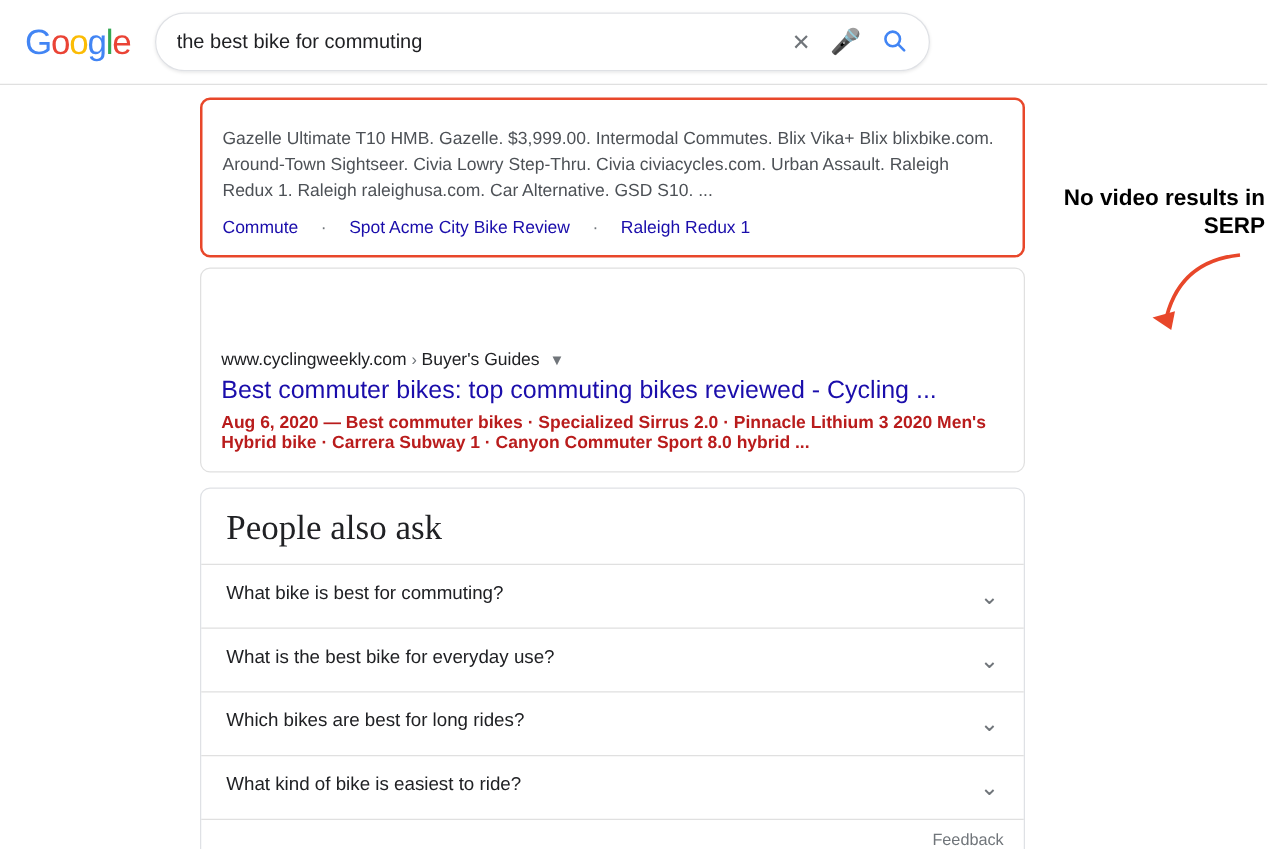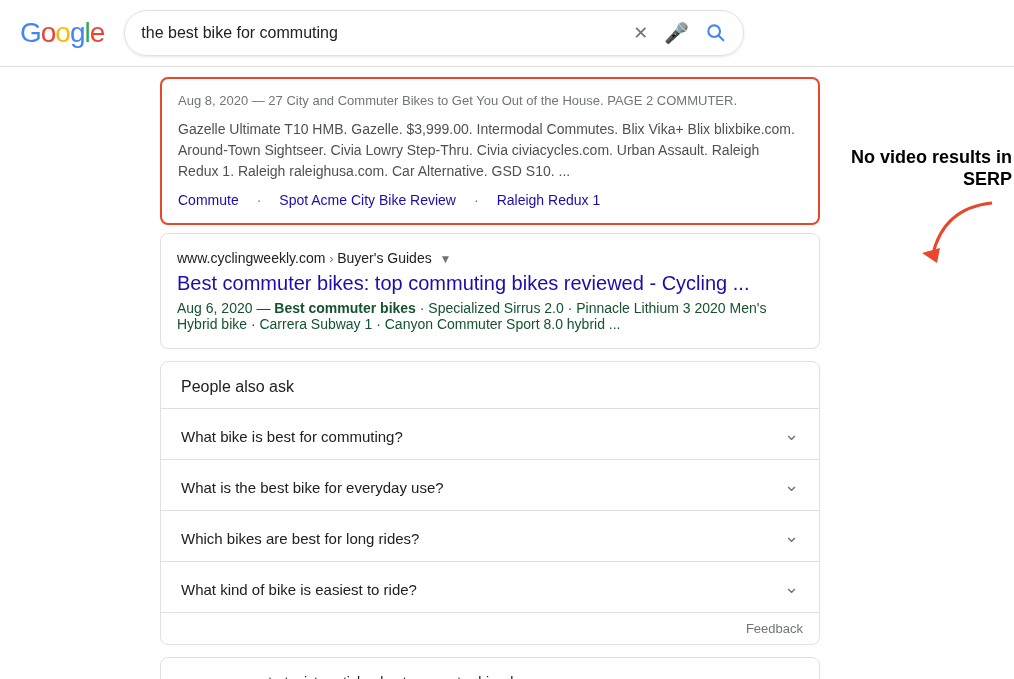--- a/index.html
+++ b/index.html
@@ -83,35 +83,37 @@
       border: 1px solid #e0e0e0;
       border-radius: 8px;
       padding: 16px;
       margin-bottom: 12px;
     }
 
     .result-url {
       font-size: 14px;
       color: #202124;
       margin-bottom: 4px;
+      margin-top: 48px;
     }
     .result-url .breadcrumb-arrow {
       color: #70757a;
       font-size: 13px;
     }
     .result-title a {
       color: #1a0dab;
       font-size: 20px;
       text-decoration: none;
       line-height: 1.3;
     }
     .result-date {
       font-size: 14px;
-      color: #14532d;
+      color: #b91c1c;
       margin-top: 4px;
+      font-weight: bold;
     }
     .result-snippet {
       font-size: 14px;
       color: #4d5156;
       line-height: 1.5;
       margin-top: 8px;
     }
     .result-links {
       margin-top: 8px;
       display: flex;
@@ -144,31 +146,32 @@
       margin-bottom: 6px;
     }
 
     
     .paa-box {
       border: 1px solid #dfe1e5;
       border-radius: 8px;
       margin: 12px 0;
     }
     .paa-title {
-      font-size: 16px;
+      font-size: 28px;
       font-weight: 400;
       color: #202124;
       padding: 16px 20px 12px 20px;
+      font-family: Liberation Serif, serif;
     }
     .paa-item {
       border-top: 1px solid #e0e0e0;
       padding: 14px 20px;
       display: flex;
       justify-content: space-between;
-      align-items: flex-end;
+      align-items: flex-start;
       cursor: pointer;
     }
     .paa-question {
       font-size: 15px;
       color: #202124;
     }
     .paa-chevron {
       color: #70757a;
       font-size: 18px;
     }
@@ -234,23 +237,20 @@
         </span>
       </button>
     </div>
   </div>
 </div>
 
 <div class="main-content">
   <div class="results-column">
 
     <div class="first-result">
-      <div class="top-text">
-        <span>Aug 8, 2020 — 27 City and Commuter Bikes to Get You Out of the House. PAGE 2 COMMUTER.</span>
-      </div>
       <div class="result-snippet">
         <span>Gazelle Ultimate T10 HMB. Gazelle. $3,999.00. Intermodal Commutes. Blix Vika+ Blix blixbike.com. Around-Town Sightseer. Civia Lowry Step-Thru. Civia civiacycles.com. Urban Assault. Raleigh Redux 1. Raleigh raleighusa.com. Car Alternative. GSD S10. ...</span>
       </div>
       <div class="result-links">
         <a href="#">Commute</a>
         <span class="dot">·</span>
         <a href="#">Spot Acme City Bike Review</a>
         <span class="dot">·</span>
         <a href="#">Raleigh Redux 1</a>
       </div>

